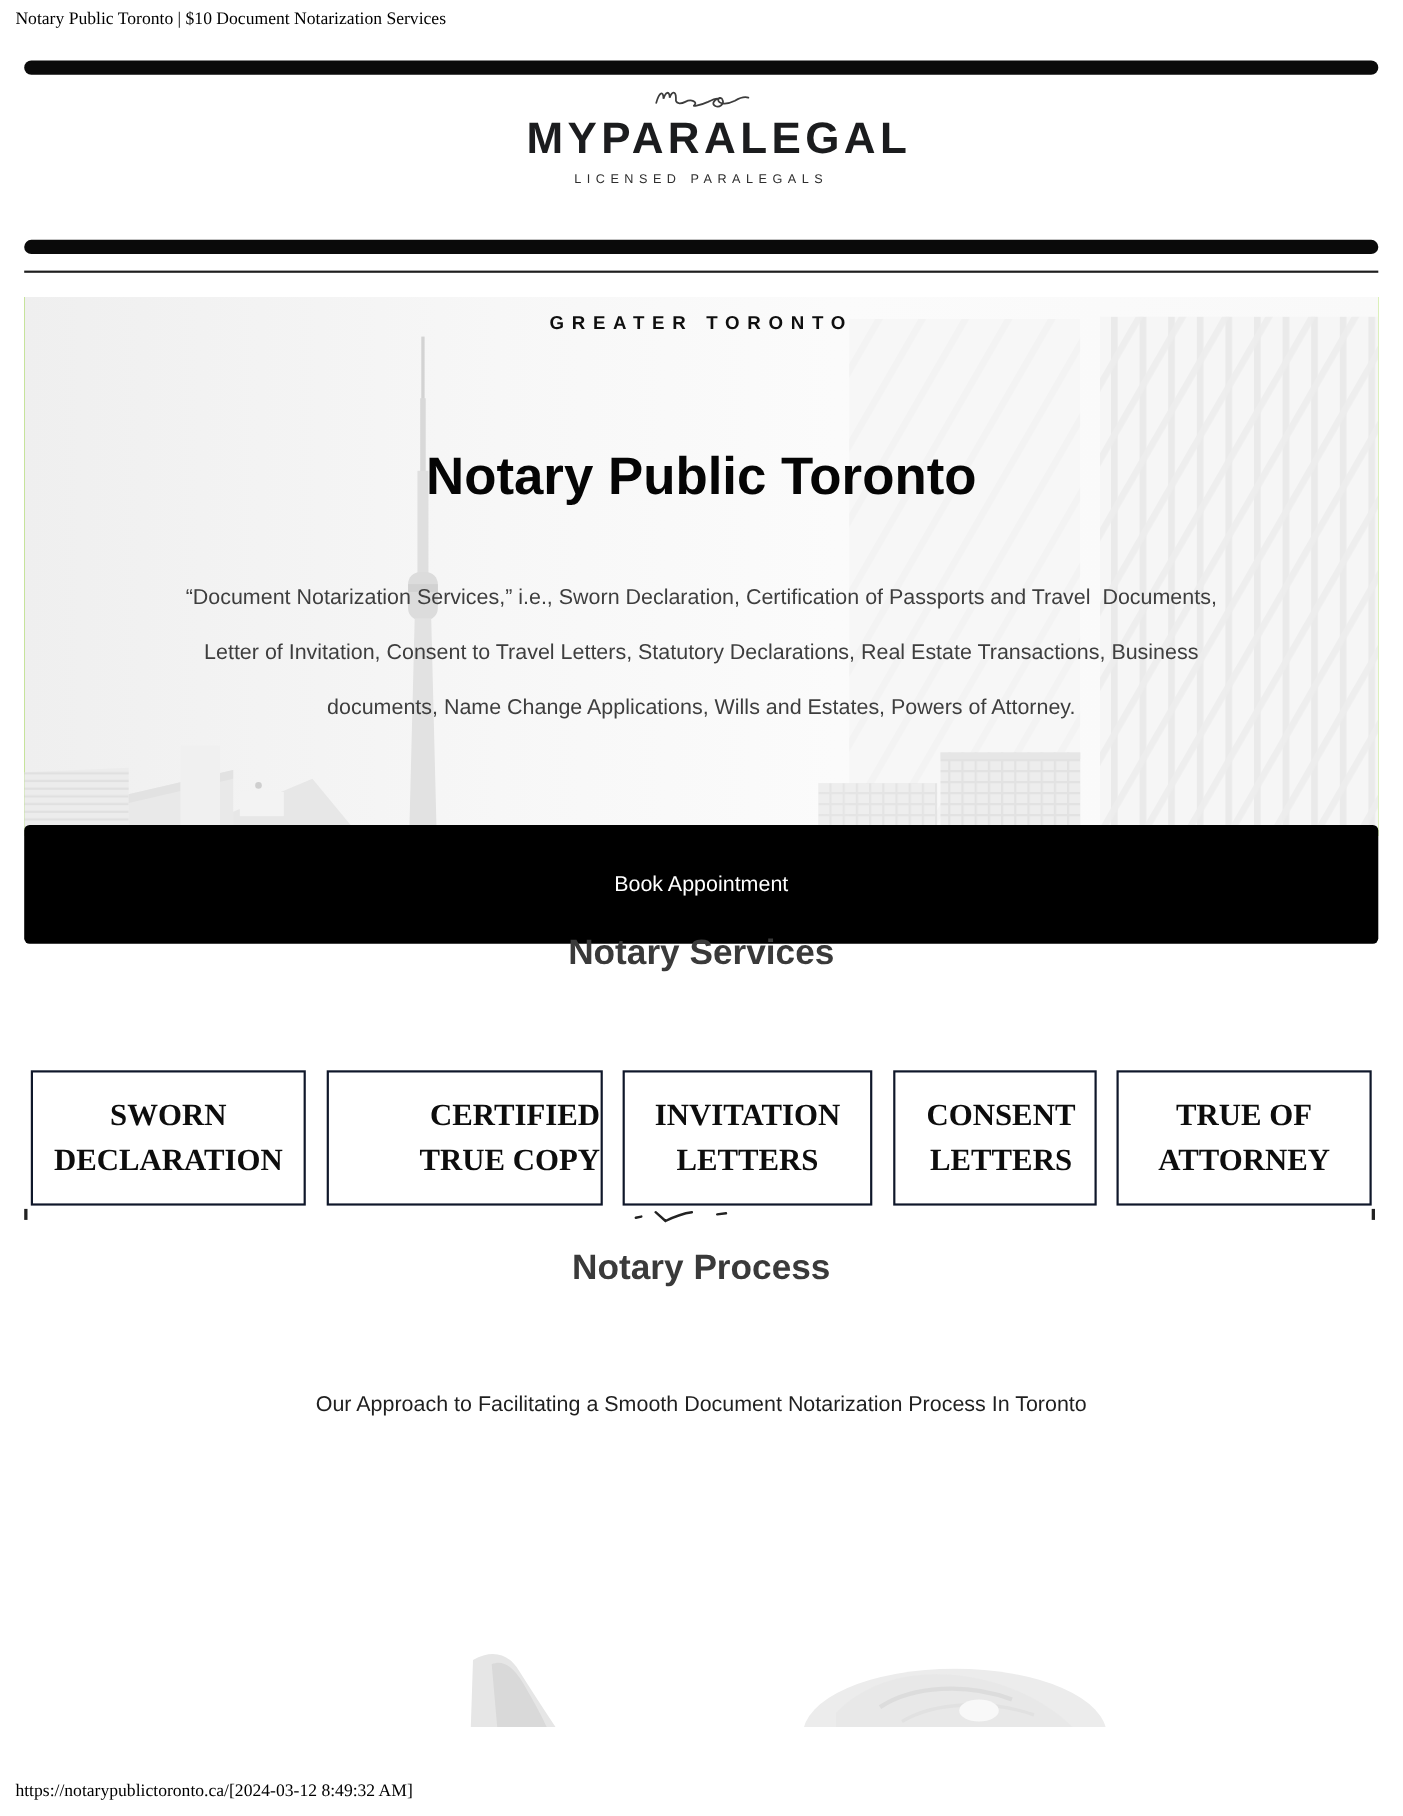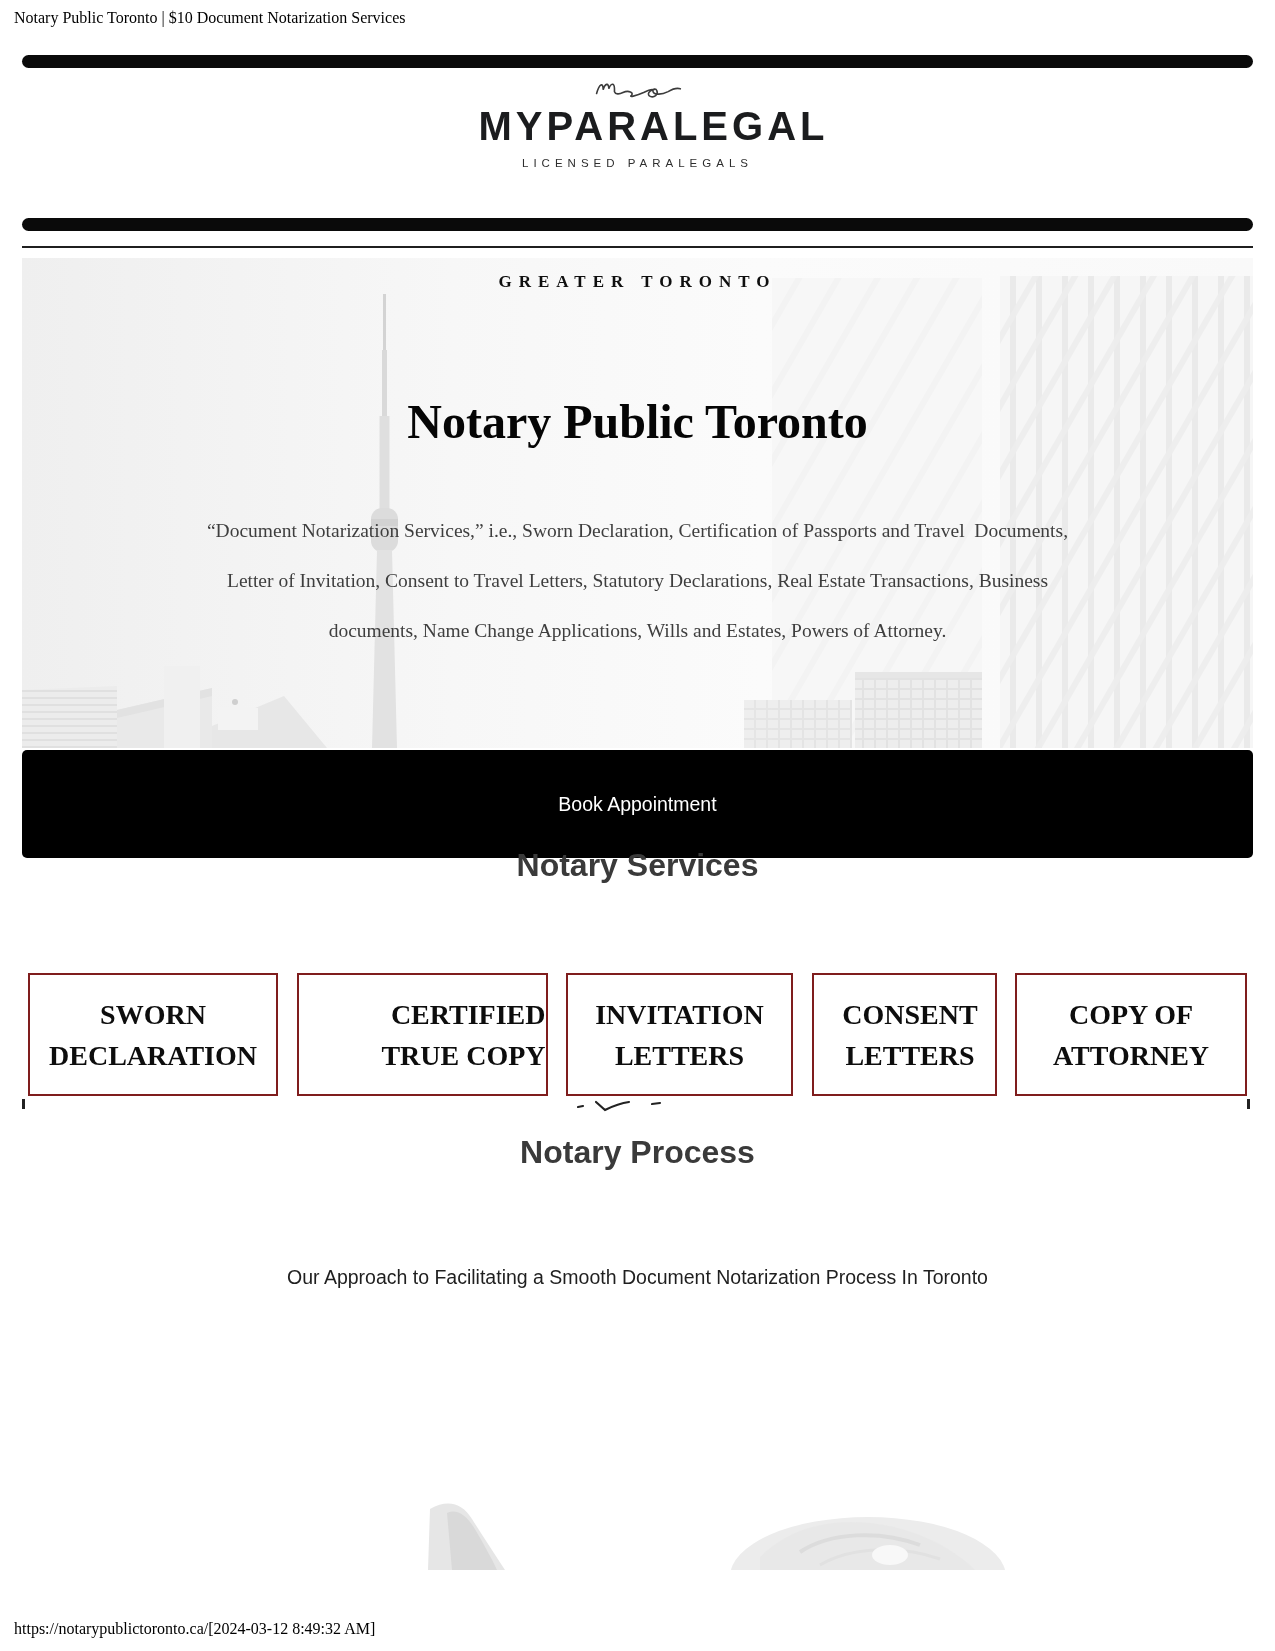--- a/index.html
+++ b/index.html
@@ -44,22 +44,22 @@
     color:#1b1c1e;
     margin-left:32px;
   }
   .logo-tagline{
     display:block;margin-top:8px;
     font-size:11.5px;font-weight:500;letter-spacing:5px;
     color:#2e2e2e;
   }
   
   .hero{
-    position:absolute;top:258px;left:22px;width:1231px;height:490px;
-    background:#84cc16;overflow:hidden;font-family:Liberation Serif, serif;
+    position:absolute;top:270px;left:22px;width:1231px;height:490px;
+    background:#84cc16;overflow:hidden;
   }
   .hero-bg{position:absolute;top:0;left:0;width:100%;height:100%;}
   .hero-kicker{
     position:absolute;top:14px;left:0;width:100%;
     text-align:center;
     font-size:17px;font-weight:700;letter-spacing:7px;
     color:#0f0f0f;
   }
   .hero-title{
     position:absolute;top:138px;left:0;width:100%;
@@ -96,21 +96,21 @@
     text-align:center;
     font-size:19.5px;color:#1f1f1f;
   }
   
   .cards{
     position:absolute;top:973px;left:28px;width:1219px;height:123px;
     display:flex;justify-content:space-between;
   }
   .card{
     box-sizing:border-box;
-    border:2px solid #7f1d1d;
+    border:2px solid #0f172a;
     background:#ffffff;
     display:flex;flex-direction:column;align-items:center;justify-content:center;
     font-family:"Liberation Serif", serif;
     font-weight:700;font-size:28px;line-height:41px;
     color:#0d0d0d;text-align:center;
     cursor:pointer;
   }
   .card.w1{width:250px;}
   .card.w2{width:251px;align-items:flex-end;}
   .card.w3{width:227px;}
@@ -223,21 +223,21 @@
     </div>
     <div class="card w3">
       <span>INVITATION</span>
       <span>LETTERS</span>
     </div>
     <div class="card w4">
       <span>CONSENT</span>
       <span>LETTERS</span>
     </div>
     <div class="card w5">
-      <span>COPY OF</span>
+      <span>TRUE OF</span>
       <span>ATTORNEY</span>
     </div>
   </div>
 
   <div class="tick left"></div>
   <div class="tick right"></div>
   <svg class="partial-signature" viewBox="0 0 96 16">
     <path d="M4 9 l5 -1 M22 4 l9 8 c8 -4 16 -7 24 -8 M78 6 l8 -1" stroke="#222" stroke-width="2.2" fill="none" stroke-linecap="round"></path>
   </svg>
 

